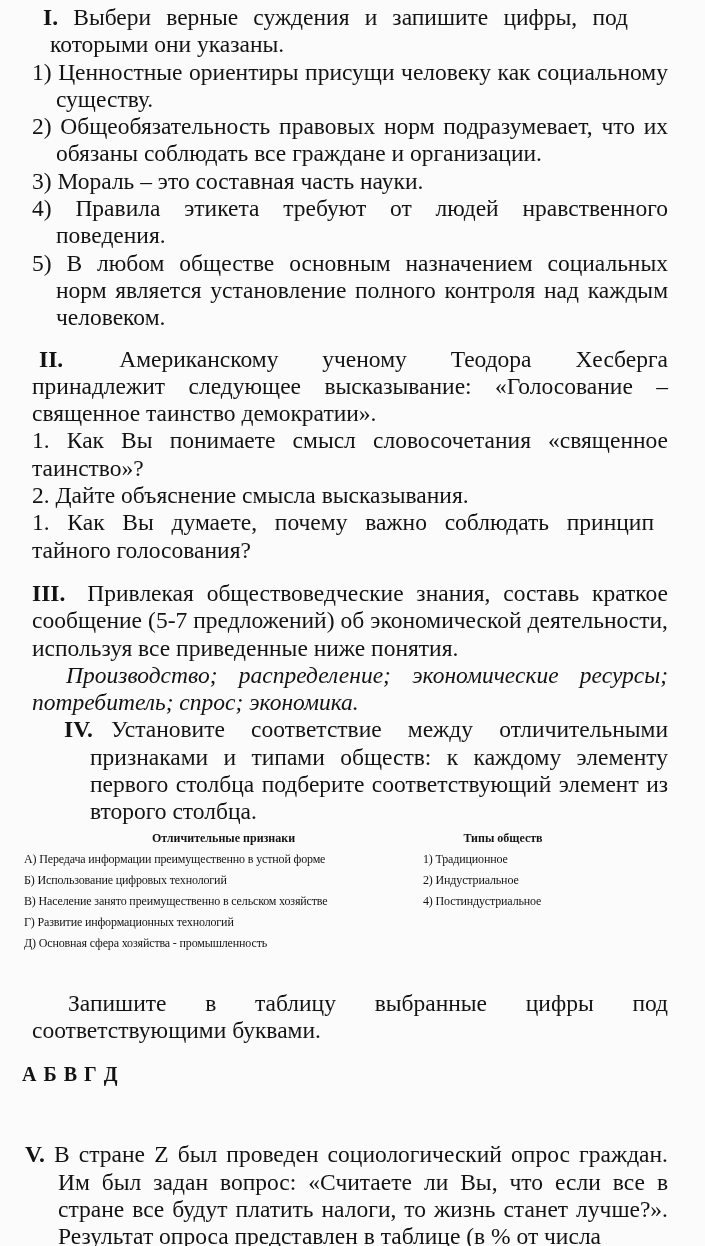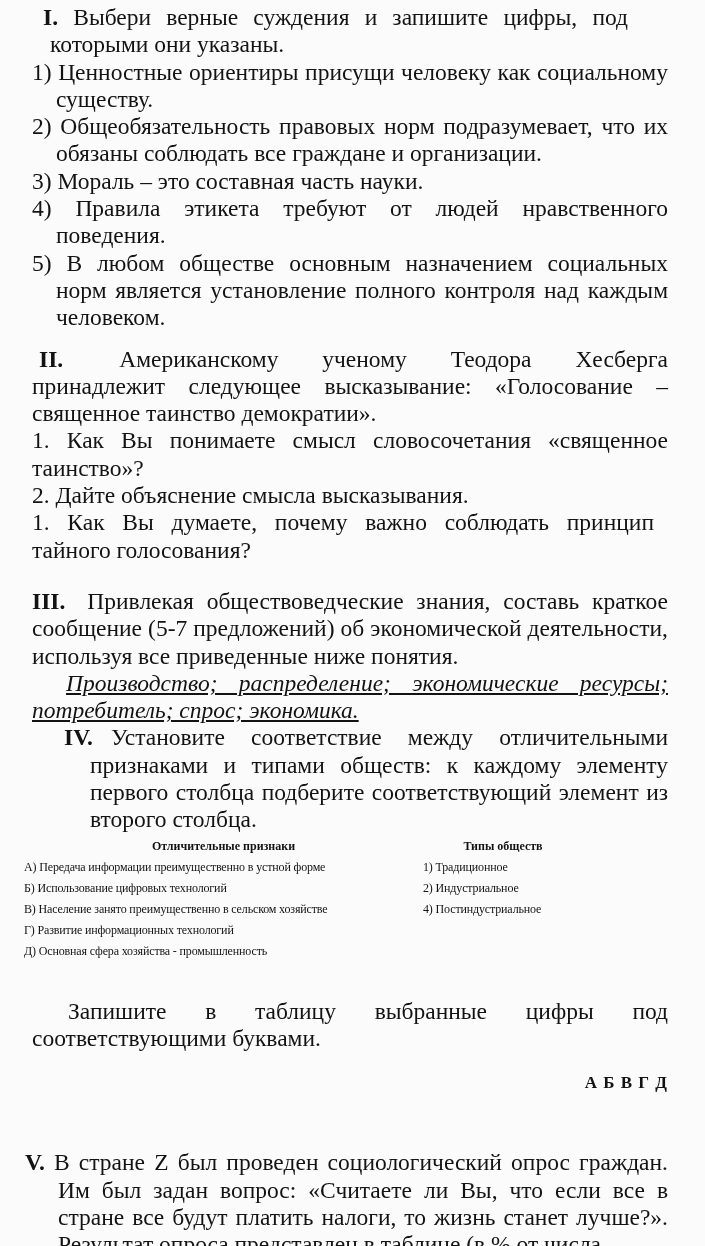--- a/index.html
+++ b/index.html
@@ -24,47 +24,47 @@
   .t1-intro { padding-left: 18px; text-indent: -7px; padding-right: 40px; }
   .t1-item  { padding-left: 24px; text-indent: -24px; }
 
   
   .t2 { margin-top: 14px; }
   .t2-intro { text-indent: 7px; }
   .t2-intro .lbl { margin-right: 56px; }
   .t2-q3 { padding-right: 14px; }
 
   
-  .t3 { margin-top: 24px; }
+  .t3 { margin-top: 16px; }
   .t3-intro .lbl { margin-right: 22px; }
-  .terms { font-style: italic; text-indent: 34px; text-decoration: underline; }
+  .terms { font-style: italic; text-indent: 34px; }
 
   
   .t4-intro { padding-left: 26px; text-indent: -26px; margin-left: 32px; }
   .t4-intro .lbl { margin-right: 18px; }
   .match {
     display: grid;
     grid-template-columns: 399px 160px;
     margin-left: -8px;
     margin-top: 2px;
     font-size: 12px;
     line-height: 21px;
     letter-spacing: -0.15px;
     white-space: nowrap;
   }
   .match .mh { font-weight: bold; text-align: center; letter-spacing: 0; }
   .write { margin-top: 36px; text-indent: 36px; }
   .letters {
     margin-top: 20px;
     margin-left: -10px;
     font-weight: bold;
-    font-size: 17px;
+    font-size: 20px;
     line-height: 21px;
     letter-spacing: 1px;
-    text-align: right;
+    text-align: left;
   }
   .answer { margin-top: 12px; text-align: left; }
 
   
   .t5 { margin-top: 56px; }
   .t5-intro { padding-left: 26px; text-indent: -33px; }
 </style>
 </head>
 <body>
 

